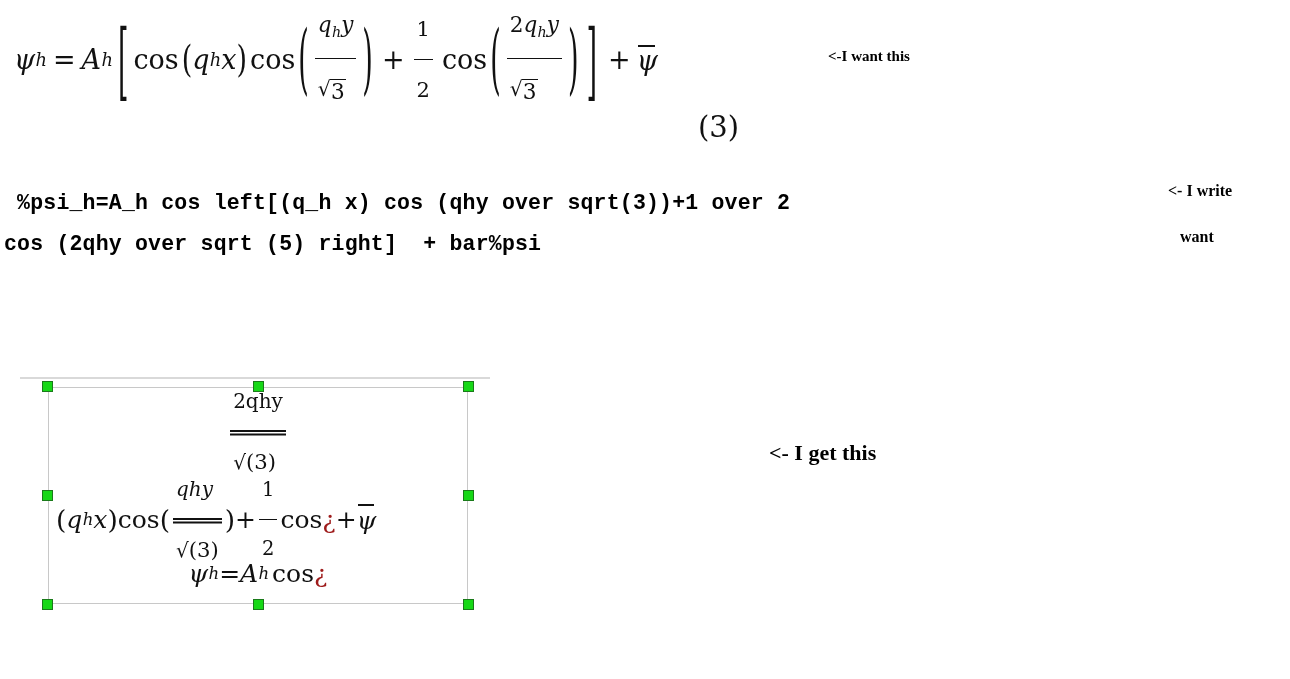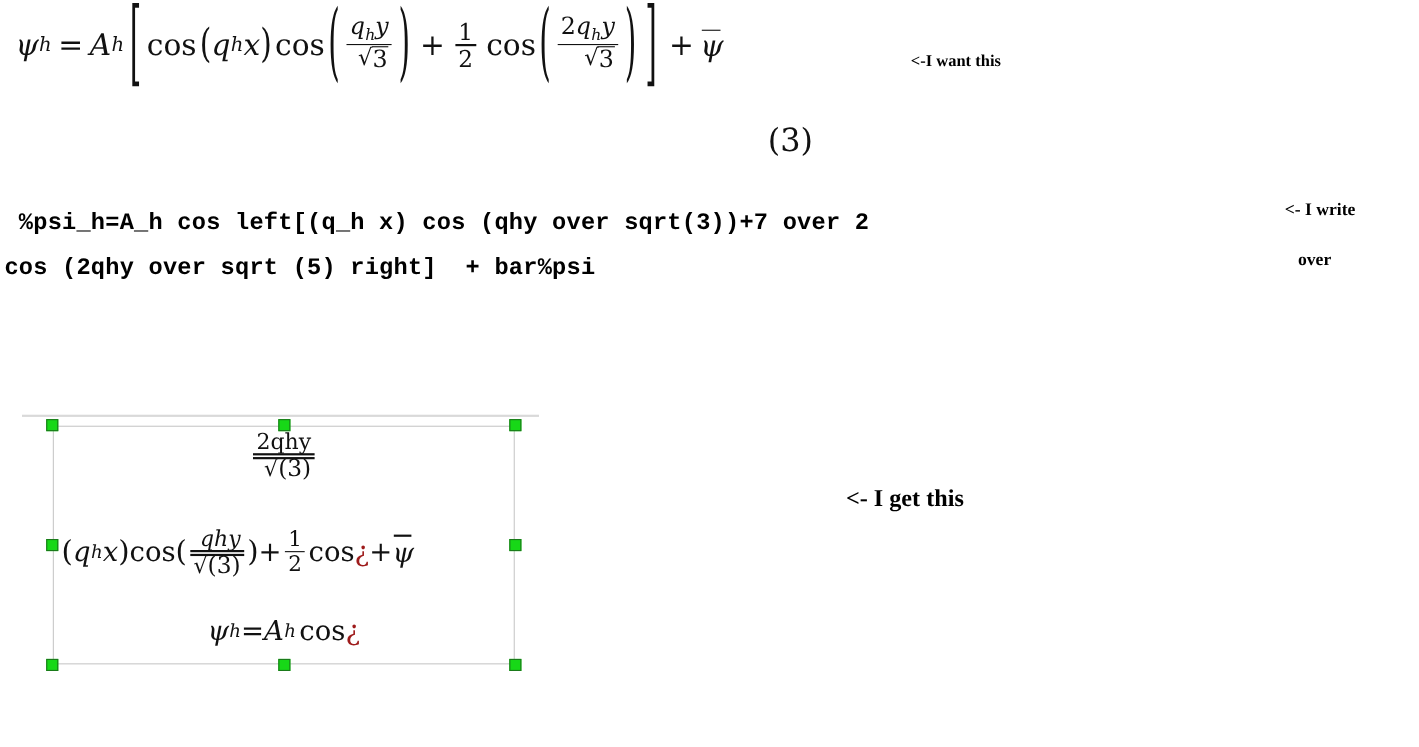--- a/index.html
+++ b/index.html
@@ -67,24 +67,25 @@
     line-height: 0.9;
     transform: scaleY(1.35);
     transform-origin: center center;
     font-family: "DejaVu Serif", serif;
   }
 
   
   .frac {
     display: inline-flex;
     flex-direction: column;
-    align-items: flex-end;
+    align-items: flex-start;
     vertical-align: middle;
     margin: 0 3px;
     line-height: 1.02;
+    gap: 18px;
   }
   .frac .num { padding: 0 3px 1px 3px; font-size: 0.80em; }
   .frac .den { padding: 1px 3px 0 3px; font-size: 0.80em; }
   .frac .bar {
     width: 100%;
     height: 1.4px;
     background: #111;
   }
   .frac-half { font-size: 1em; }
   .frac-half .num, .frac-half .den { font-size: 0.78em; }
@@ -280,26 +281,26 @@
   <span class="paren-big">)</span>
   <span class="bracket">]</span>
   <span class="sp"></span>
   <span class="mo">+</span>
   <span class="sp"></span>
   <span class="mi overbar">ψ</span>
 </div>
 
 <div class="abs" id="equation-number">(3)</div>
 
-<div class="abs" id="source-markup"><span> %psi_h=A_h cos left[(q_h x) cos (qhy over sqrt(3))+7 over 2</span>
+<div class="abs" id="source-markup"><span> %psi_h=A_h cos left[(q_h x) cos (qhy over sqrt(3))+1 over 2</span>
 <span>cos (2qhy over sqrt (5) right]  + bar%psi</span></div>
 
 <div class="abs annotation" id="annotation-want">&lt;-I want this</div>
 <div class="abs annotation" id="annotation-write">&lt;- I write</div>
-<div class="abs annotation" id="annotation-write-2">over</div>
+<div class="abs annotation" id="annotation-write-2">want</div>
 <div class="abs annotation" id="annotation-get">&lt;- I get this</div>
 
 <div class="abs" id="document-rule"></div>
 
 <div class="abs" id="formula-object">
 
   <div id="selection-frame"></div>
 
   <div class="handle h-tl"></div>
   <div class="handle h-tc"></div>

